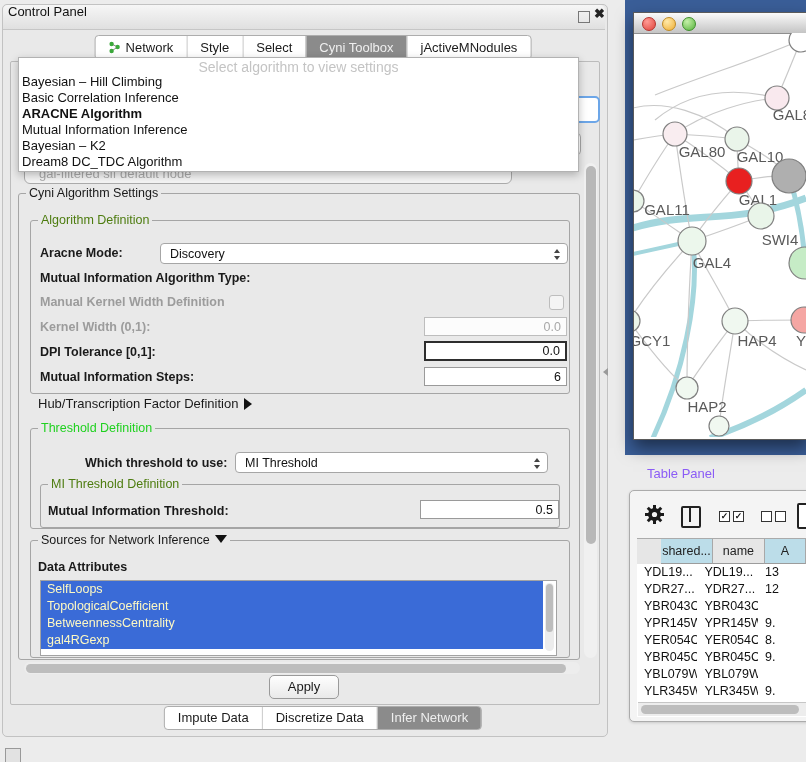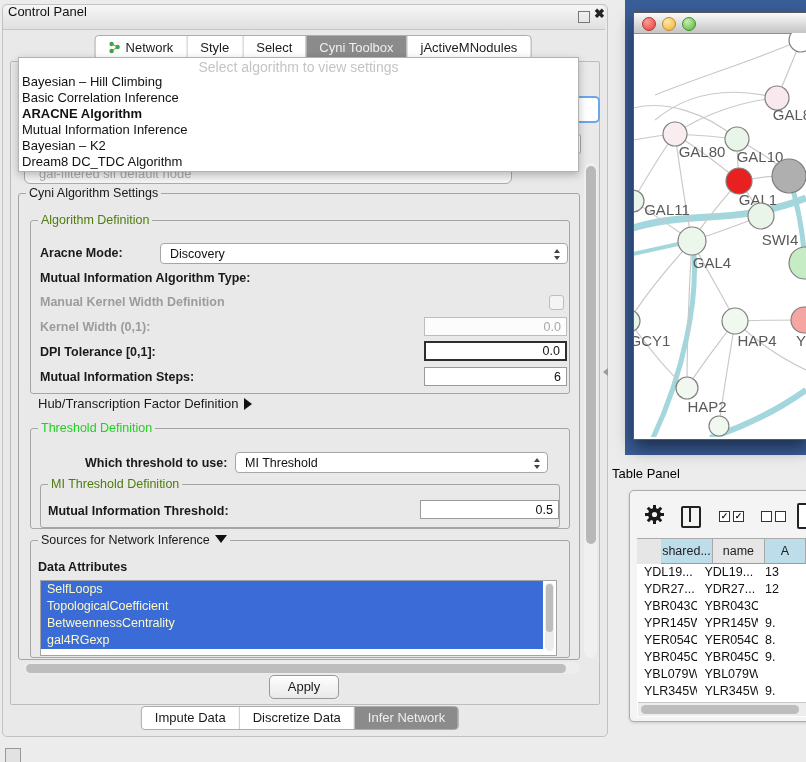--- a/index.html
+++ b/index.html
@@ -55,36 +55,36 @@
   .attr-item{height:17px;line-height:17px;font-size:12.5px;padding-left:6px;margin-right:13px;}
   .attr-item.sel{color:#fef9c3;}
   .attr-sb{position:absolute;right:2px;top:2px;width:9px;height:68px;background:#ECECEC;border-radius:5px;}
   .attr-sb i{position:absolute;left:1px;top:1px;width:7px;height:48px;background:#BDBDBD;border-radius:4px;}
   .vsb{position:absolute;left:584px;top:163px;width:13px;height:495px;background:#F0F0F0;border-radius:7px;}
   .vsb i{position:absolute;left:1.5px;top:3px;width:10px;height:378px;background:#B8B8B8;border-radius:6px;}
   .hsb{position:absolute;left:24px;top:662px;width:556px;height:12px;background:#EDEDED;border-radius:6px;}
   .hsb i{position:absolute;left:2px;top:1.5px;width:540px;height:9px;background:#BDBDBD;border-radius:5px;}
   .apply{position:absolute;left:269px;top:675px;width:68px;height:22px;background:linear-gradient(#FEFEFE,#E9E9E9);
         border:1px solid #9A9A9A;border-radius:5px;font-size:13px;text-align:center;line-height:22px;}
-  .bottom-tabs{position:absolute;left:300px;top:706px;transform:translateX(-50%);display:flex;background:#FFF;
+  .bottom-tabs{position:absolute;left:323px;top:706px;transform:translateX(-50%);display:flex;background:#FFF;
         border:1px solid #ADADAD;border-radius:4px;overflow:hidden;height:22px;line-height:22px;font-size:13px;white-space:nowrap;}
   .collapse-arrow{position:absolute;left:603px;top:368px;width:0;height:0;border-top:4px solid transparent;border-bottom:4px solid transparent;border-right:5px solid #9A9A9A;}
   .mini-icon{position:absolute;left:5px;top:748px;width:14px;height:13px;border:1.5px solid #999;background:#E2E2E2;}
   
   .blue-rect{position:absolute;left:625px;top:0;width:181px;height:455px;}
   .net-window{position:absolute;left:633px;top:12px;width:173px;height:426px;background:#FFF;border:1px solid #5A5A5A;
         box-shadow:0 8px 16px rgba(0,0,0,0.5);}
   .net-titlebar{position:absolute;left:0;top:0;width:100%;height:20px;background:linear-gradient(#FAFAFA,#C4C4C4);border-bottom:1px solid #8F8F8F;}
   .light{position:absolute;top:4px;width:12px;height:12px;border-radius:50%;}
   .light.r{left:8px;background:radial-gradient(circle at 35% 30%,#FF9B94,#E0443C);border:0.5px solid #B5342E;}
   .light.y{left:28px;background:radial-gradient(circle at 35% 30%,#FFE9A8,#EFAE33);border:0.5px solid #C08B24;}
   .light.g{left:48px;background:radial-gradient(circle at 35% 30%,#C4F0A8,#57B33C);border:0.5px solid #3F8F2C;}
   .netsvg{position:absolute;left:634px;top:33px;}
   
-  .tp-title{position:absolute;left:612px;top:466px;font-size:13px;color:#000000;}
+  .tp-title{position:absolute;left:647px;top:466px;font-size:13px;color:#8b5cf6;}
   .table-panel{position:absolute;left:629px;top:490px;width:190px;height:230px;background:#F4F4F4;
         border:1px solid #ABABAB;border-radius:5px;box-shadow:0 1px 3px rgba(0,0,0,0.15);}
   .tp-toolbar{position:absolute;left:637px;top:500px;width:169px;height:34px;}
   .icon-gear{position:absolute;left:8px;top:5px;}
   .icon-cols{position:absolute;left:44px;top:6px;width:16px;height:18px;border:2px solid #222;border-radius:2px;}
   .icon-cols i{position:absolute;left:6px;top:0;width:2px;height:14px;background:#222;}
   .cb{position:absolute;top:11px;width:9px;height:9px;border:1.5px solid #333;background:#FFF;font-size:9px;line-height:9px;text-align:center;font-weight:bold;color:#111;}
   .icon-doc{position:absolute;left:160px;top:3px;width:16px;height:22px;border:2px solid #222;border-radius:2px;background:#FFF;}
   .tbl{position:absolute;left:637px;top:538px;width:169px;background:#FFF;}
   .thead{display:flex;height:25px;background:#E6E6E6;border-top:1px solid #ABABAB;padding-left:24px;}

